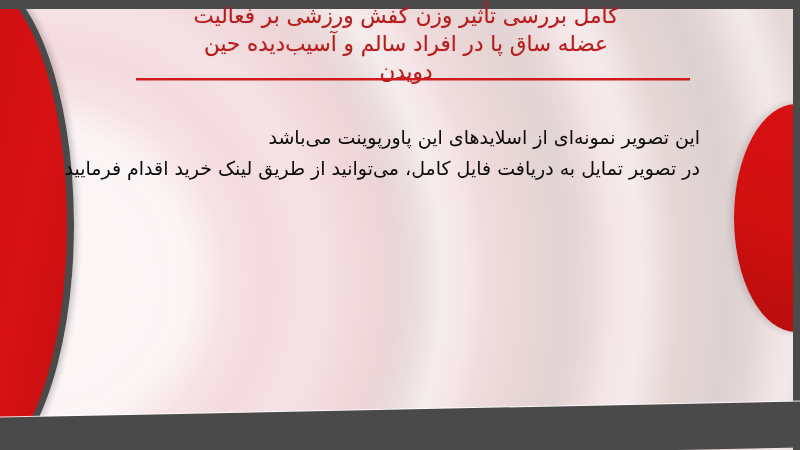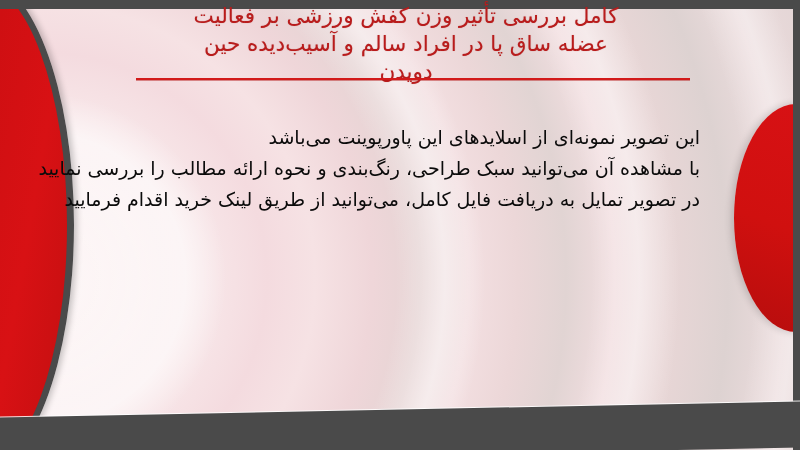--- a/index.html
+++ b/index.html
@@ -167,17 +167,16 @@
   <div class="band-right"></div>
   <div class="band-bottom"></div>
 
   <div class="title">کامل بررسی تأثیر وزن کفش ورزشی بر فعالیت
 عضله ساق پا در افراد سالم و آسیب‌دیده حین
 دویدن</div>
   <div class="title-rule"></div>
 
   <div class="body-block">
     <div class="body-line">این تصویر نمونه‌ای از اسلایدهای این پاورپوینت می‌باشد</div>
-    <div class="body-line">با مشاهده آن می‌توانید سبک طراحی، رنگ‌بندی و نحوه ارائه مطالب را بررسی نمایید</div>
     <div class="body-line">در تصویر تمایل به دریافت فایل کامل، می‌توانید از طریق لینک خرید اقدام فرمایید</div>
   </div>
 
 </div>
 
 </body></html>

